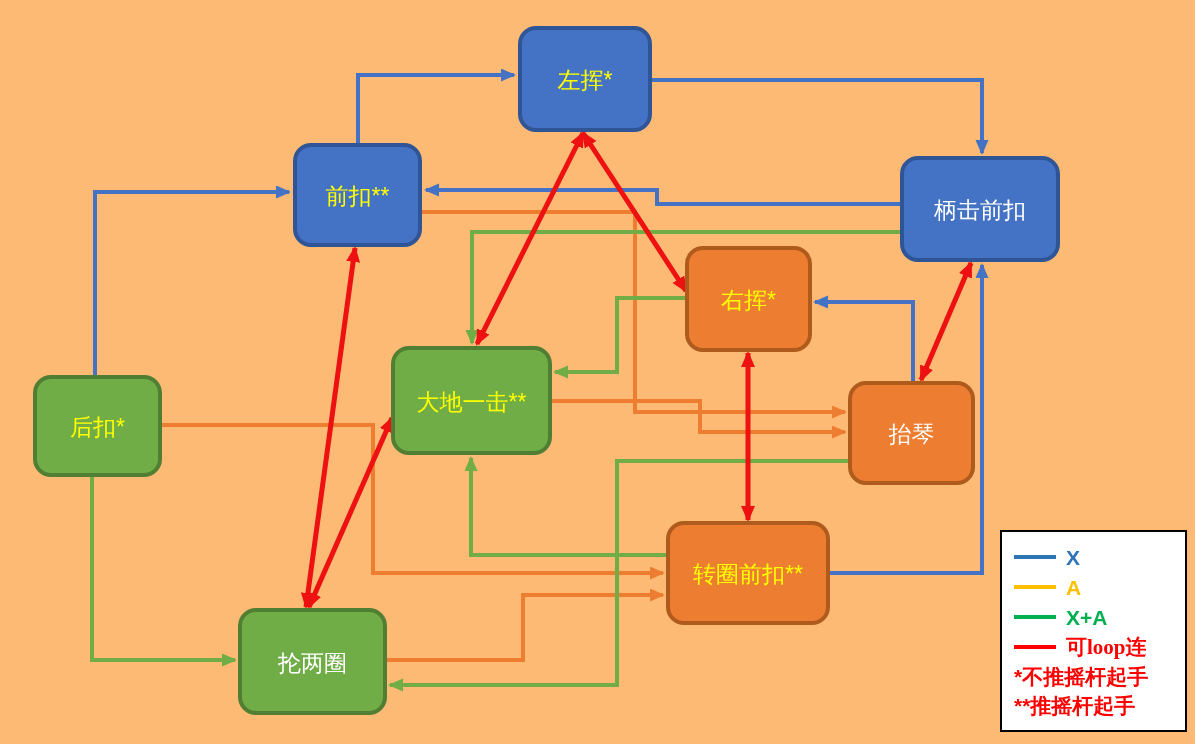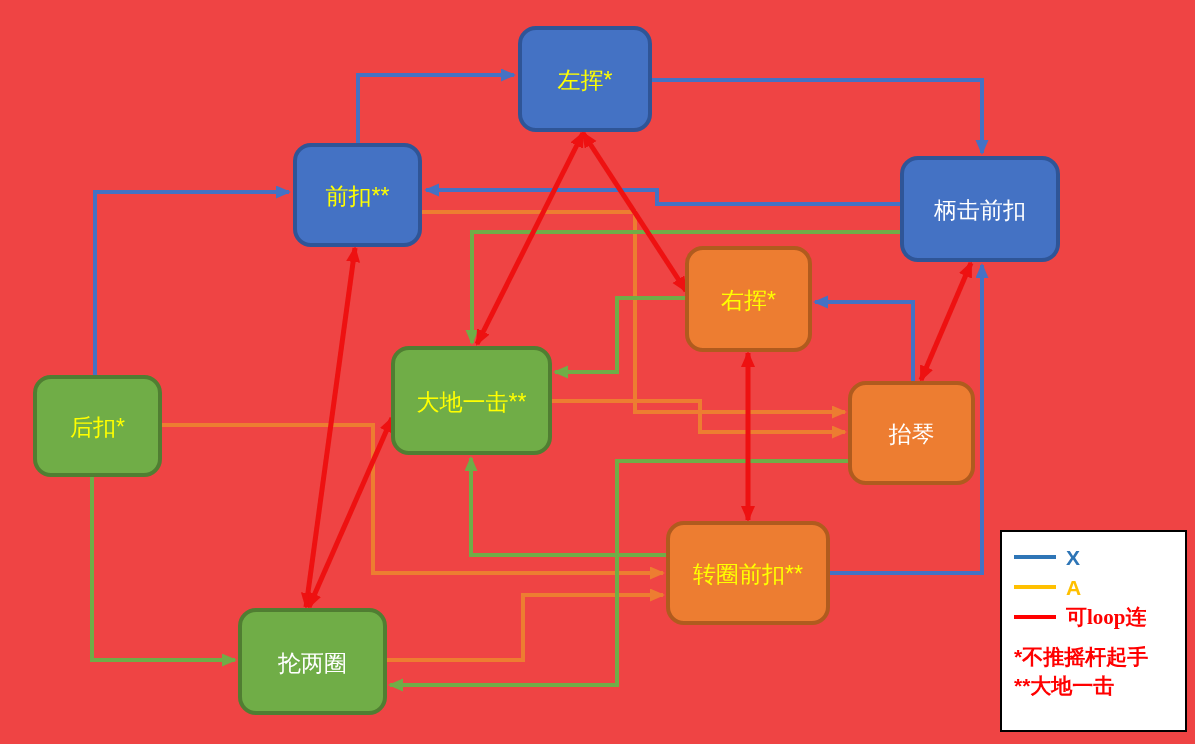--- a/index.html
+++ b/index.html
@@ -1,17 +1,17 @@
 <!DOCTYPE html>
 <html><head>
 <meta charset="utf-8">
 <style>
   html,body{margin:0;padding:0;background:#fff;}
   body{font-family:"Liberation Sans", sans-serif;}
-  #stage{position:relative;width:1195px;height:744px;background:#ef4444;overflow:hidden;}
+  #stage{position:relative;width:1195px;height:744px;background:#fdba74;overflow:hidden;}
   #diagram{position:absolute;left:0;top:0;width:1195px;height:744px;}
   #diagram text{font-family:"Liberation Sans", sans-serif;}
   #legend{
     position:absolute;left:1000px;top:530px;width:187px;height:202px;
     border:2px solid #000;background:#fff;box-sizing:border-box;
     padding:10px 0 0 12px;
   }
   .legend-item{display:flex;align-items:center;height:30px;}
   .legend-item .dash{width:42px;height:4px;margin-right:10px;flex:0 0 auto;}
   .legend-item .lbl{font-size:21px;font-weight:bold;line-height:1;}
@@ -102,19 +102,23 @@
   <div id="legend">
     <div class="legend-item">
       <span class="dash" style="background: rgb(46, 117, 182);"></span>
       <span class="lbl" style="color: rgb(46, 117, 182);">X</span>
     </div>
     <div class="legend-item">
       <span class="dash" style="background: rgb(255, 192, 0);"></span>
       <span class="lbl" style="color: rgb(255, 192, 0);">A</span>
     </div>
     <div class="legend-item">
+      <span class="dash" style="background: rgb(0, 176, 80);"></span>
+      <span class="lbl" style="color: rgb(0, 176, 80);">X+A</span>
+    </div>
+    <div class="legend-item">
       <span class="dash" style="background: rgb(255, 0, 0);"></span>
       <span class="lbl" style="color: rgb(255, 0, 0); font-family: Liberation Serif, serif;">可loop连</span>
     </div>
-    <div class="legend-note" style="color: rgb(255, 0, 0); margin-top: 10px;">*不推摇杆起手</div>
-    <div class="legend-note" style="color: rgb(255, 0, 0);">**大地一击</div>
+    <div class="legend-note" style="color: rgb(255, 0, 0);">*不推摇杆起手</div>
+    <div class="legend-note" style="color: rgb(255, 0, 0);">**推摇杆起手</div>
   </div>
 </div>
 
 </body></html>

